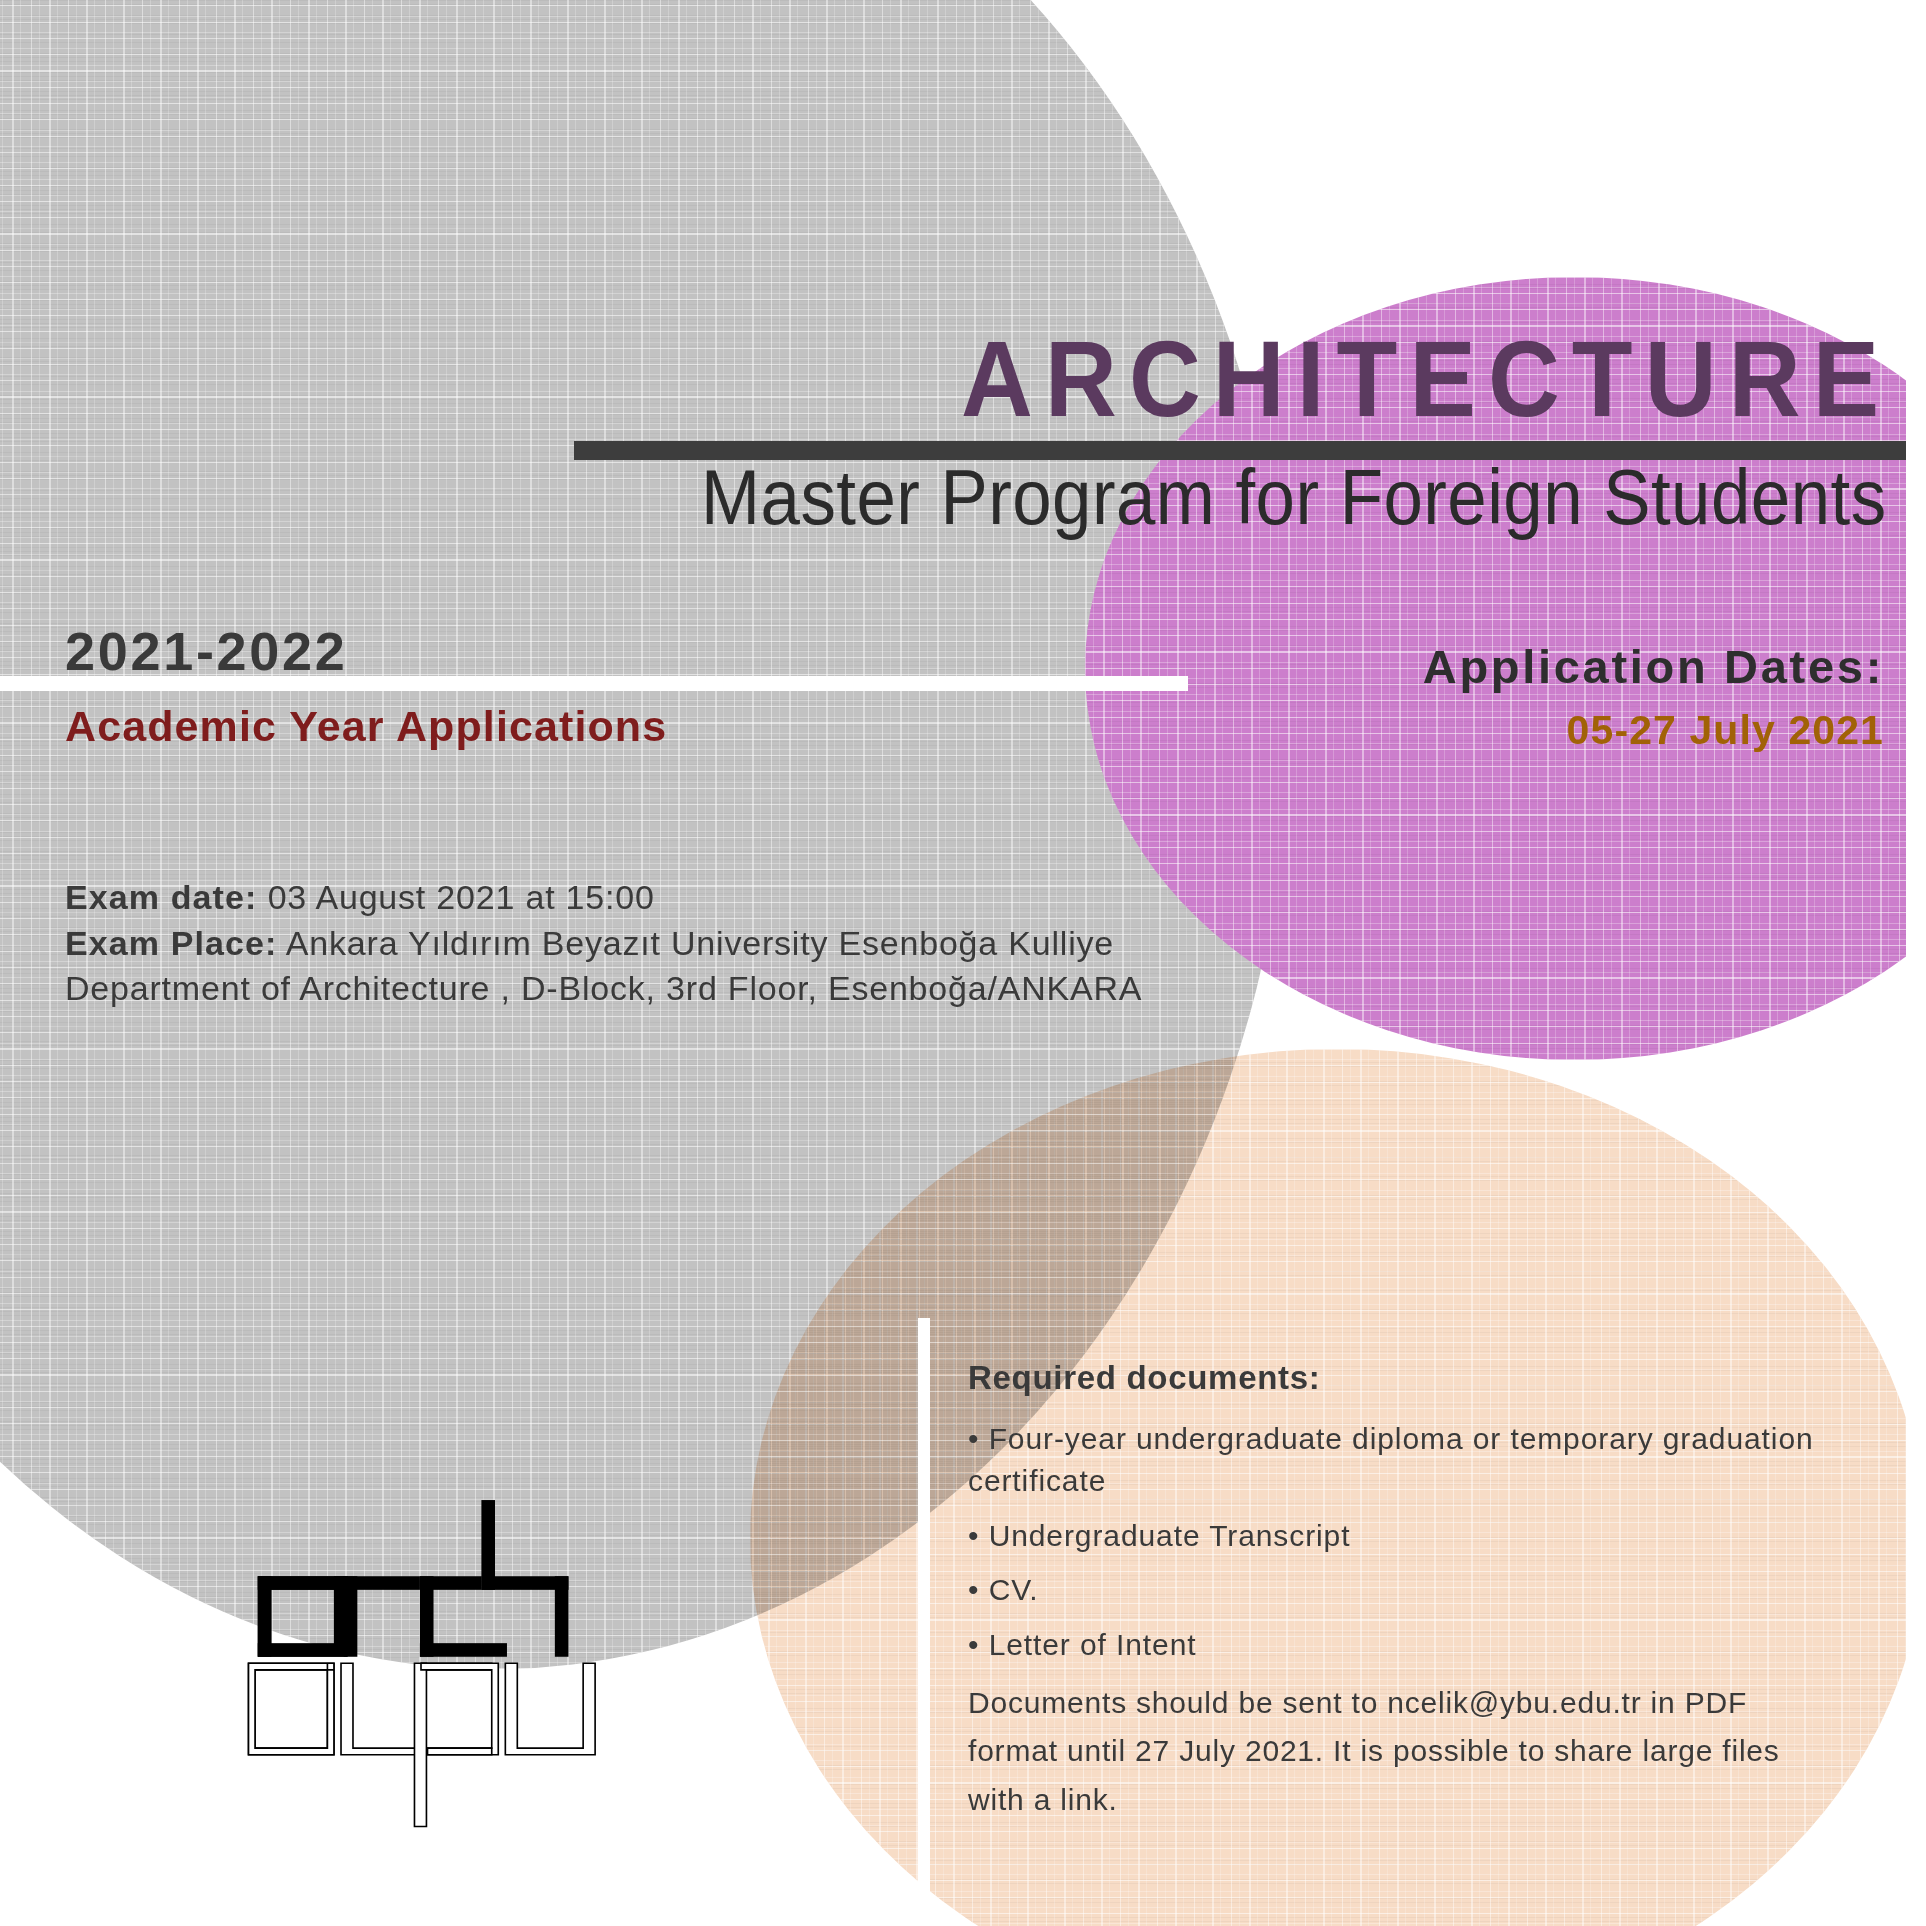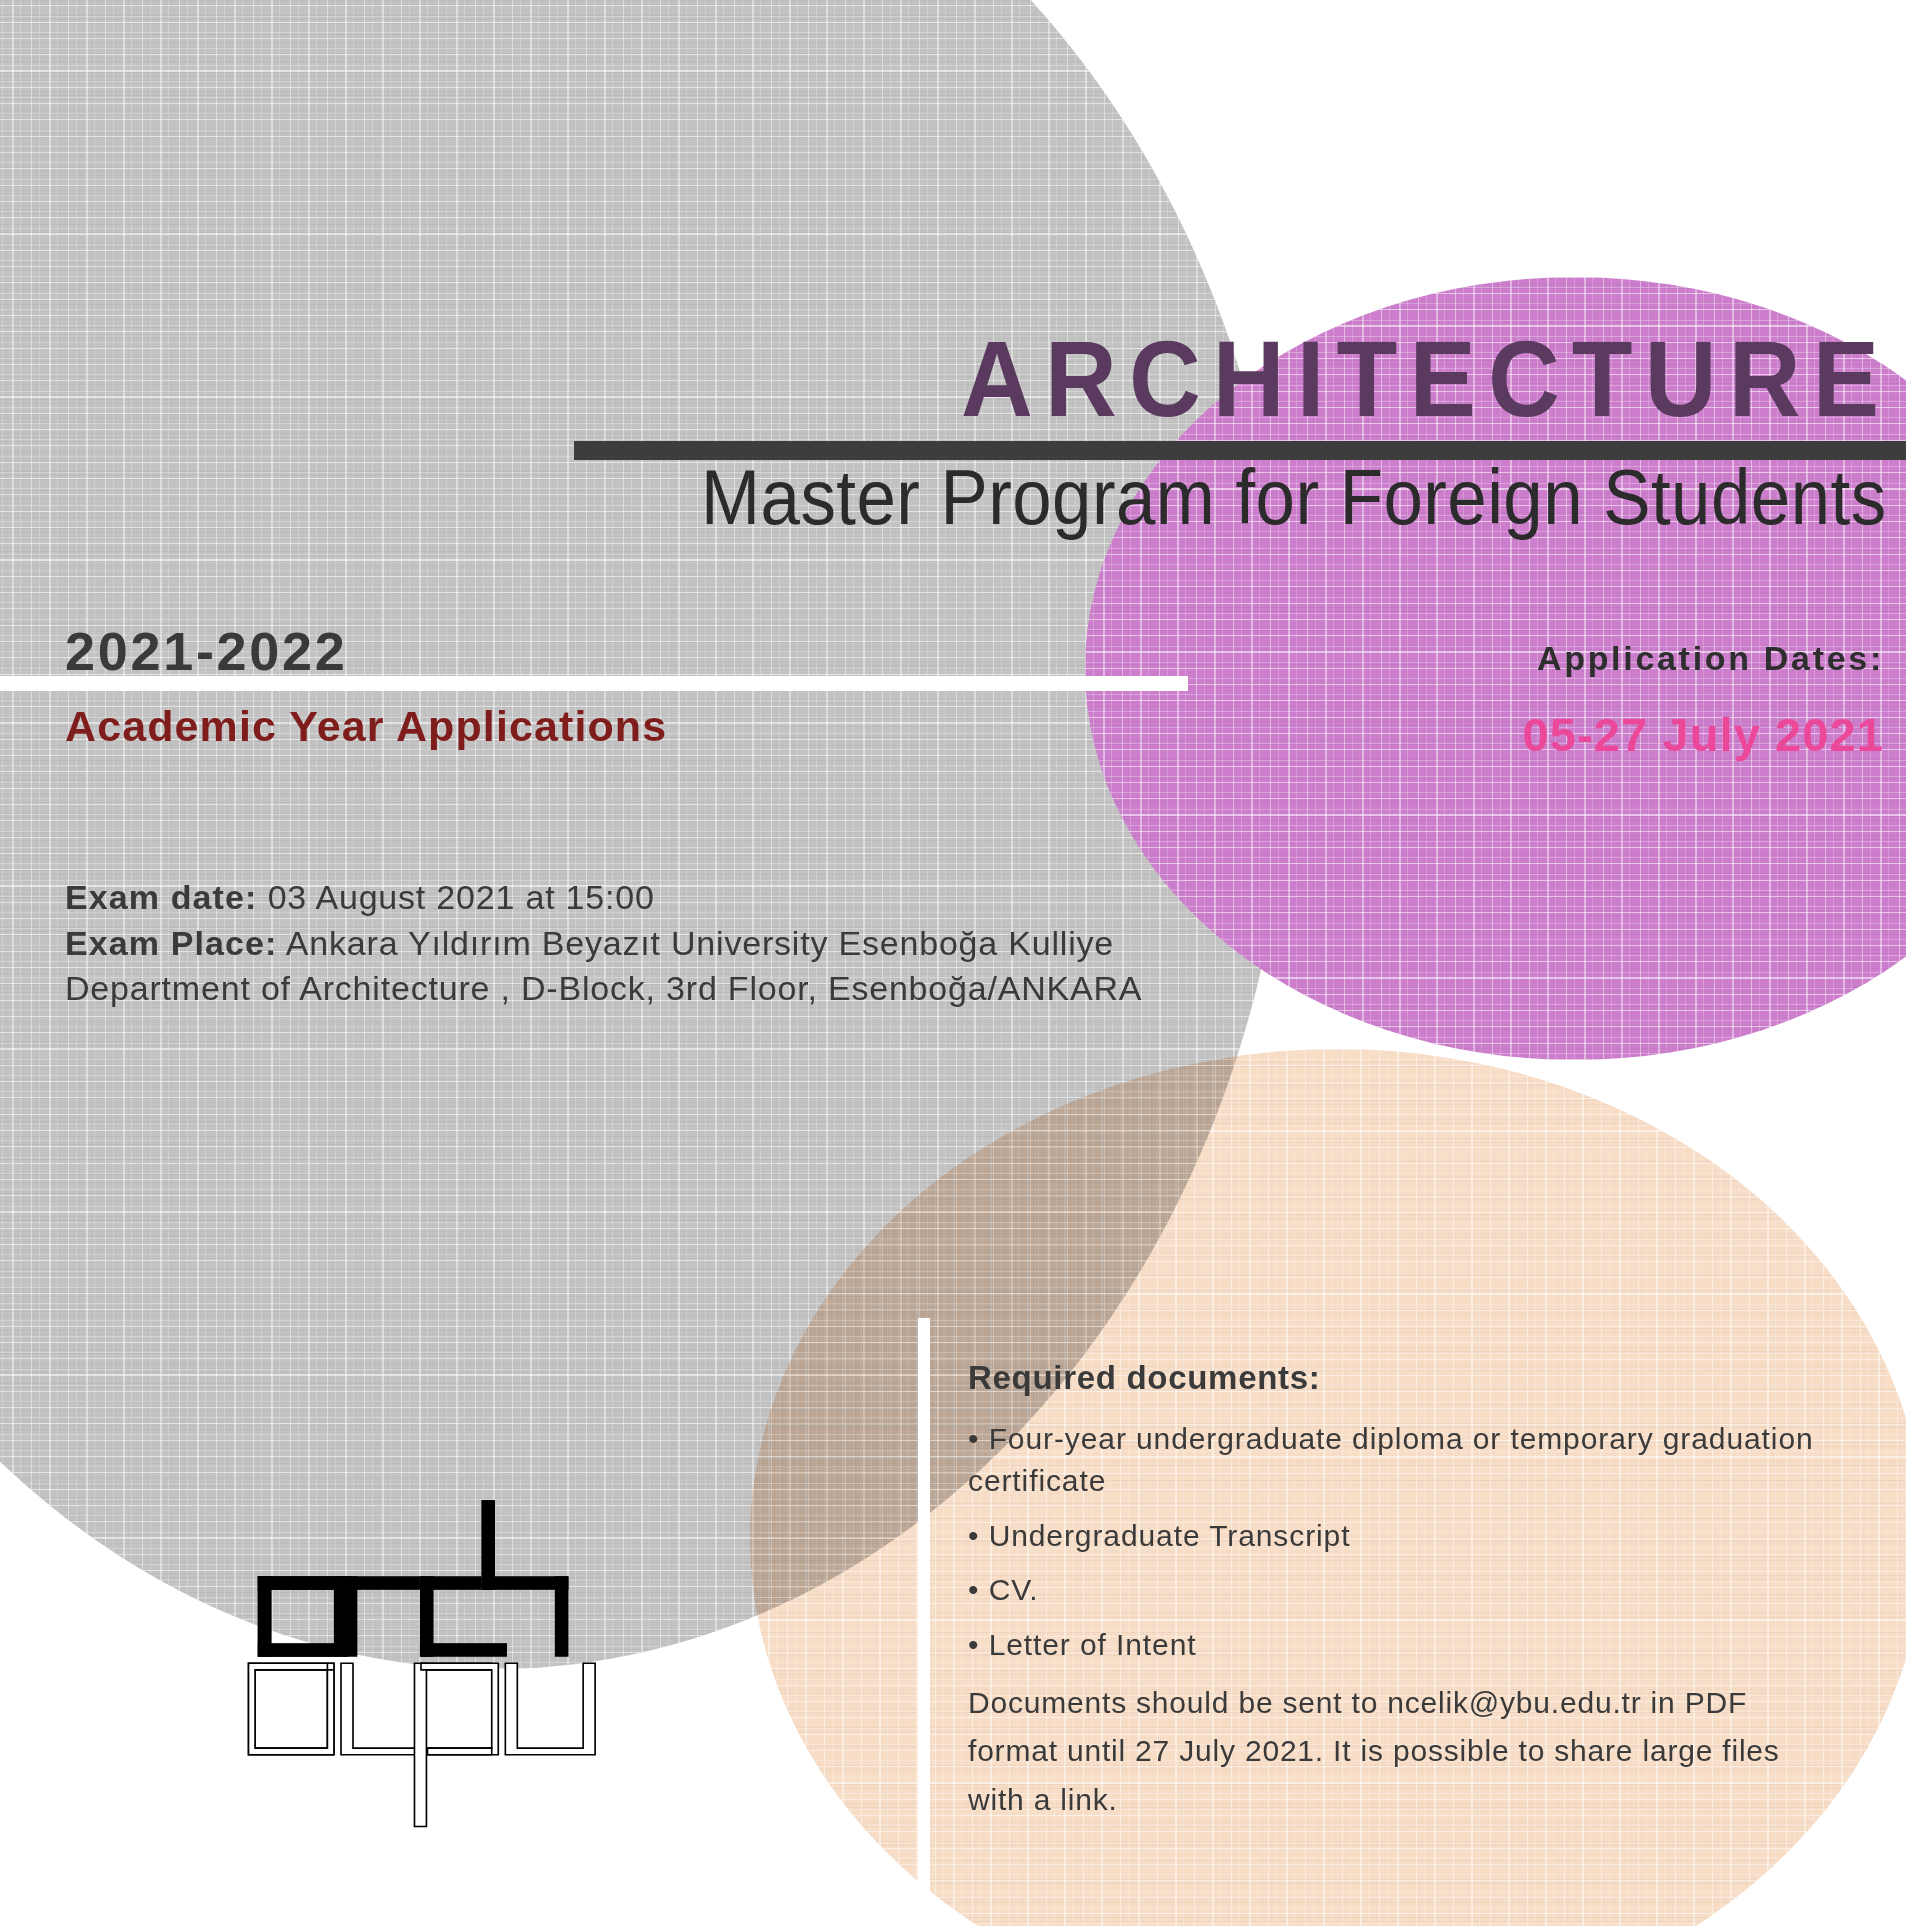--- a/index.html
+++ b/index.html
@@ -91,27 +91,27 @@
     color:#3a3a3a;white-space:nowrap;
   }
   #academic-year-line{
     position:absolute;left:65px;top:702px;
     font-size:43px;font-weight:bold;letter-spacing:1.1px;
     color:#7f1d1d;white-space:nowrap;
   }
 
   #application-dates-label{
     position:absolute;right:22px;top:639px;
-    font-size:34px;font-weight:bold;letter-spacing:2.7px;
+    font-size:47px;font-weight:bold;letter-spacing:2.7px;
     color:#2e2e2e;white-space:nowrap;text-align:left;
   }
   #application-dates-value{
     position:absolute;right:22px;top:707px;
-    font-size:47px;font-weight:bold;letter-spacing:1.1px;
-    color:#ec4899;white-space:nowrap;text-align:right;
+    font-size:41px;font-weight:bold;letter-spacing:1.1px;
+    color:#a16207;white-space:nowrap;text-align:right;
   }
 
   #exam-block{
     position:absolute;left:65px;top:875px;width:1305px;
     color:#3a3a3a;
   }
   .exam-line{
     font-size:34px;line-height:1.34;letter-spacing:0.8px;white-space:nowrap;
   }
   .exam-label{font-weight:bold;letter-spacing:1.1px;}

